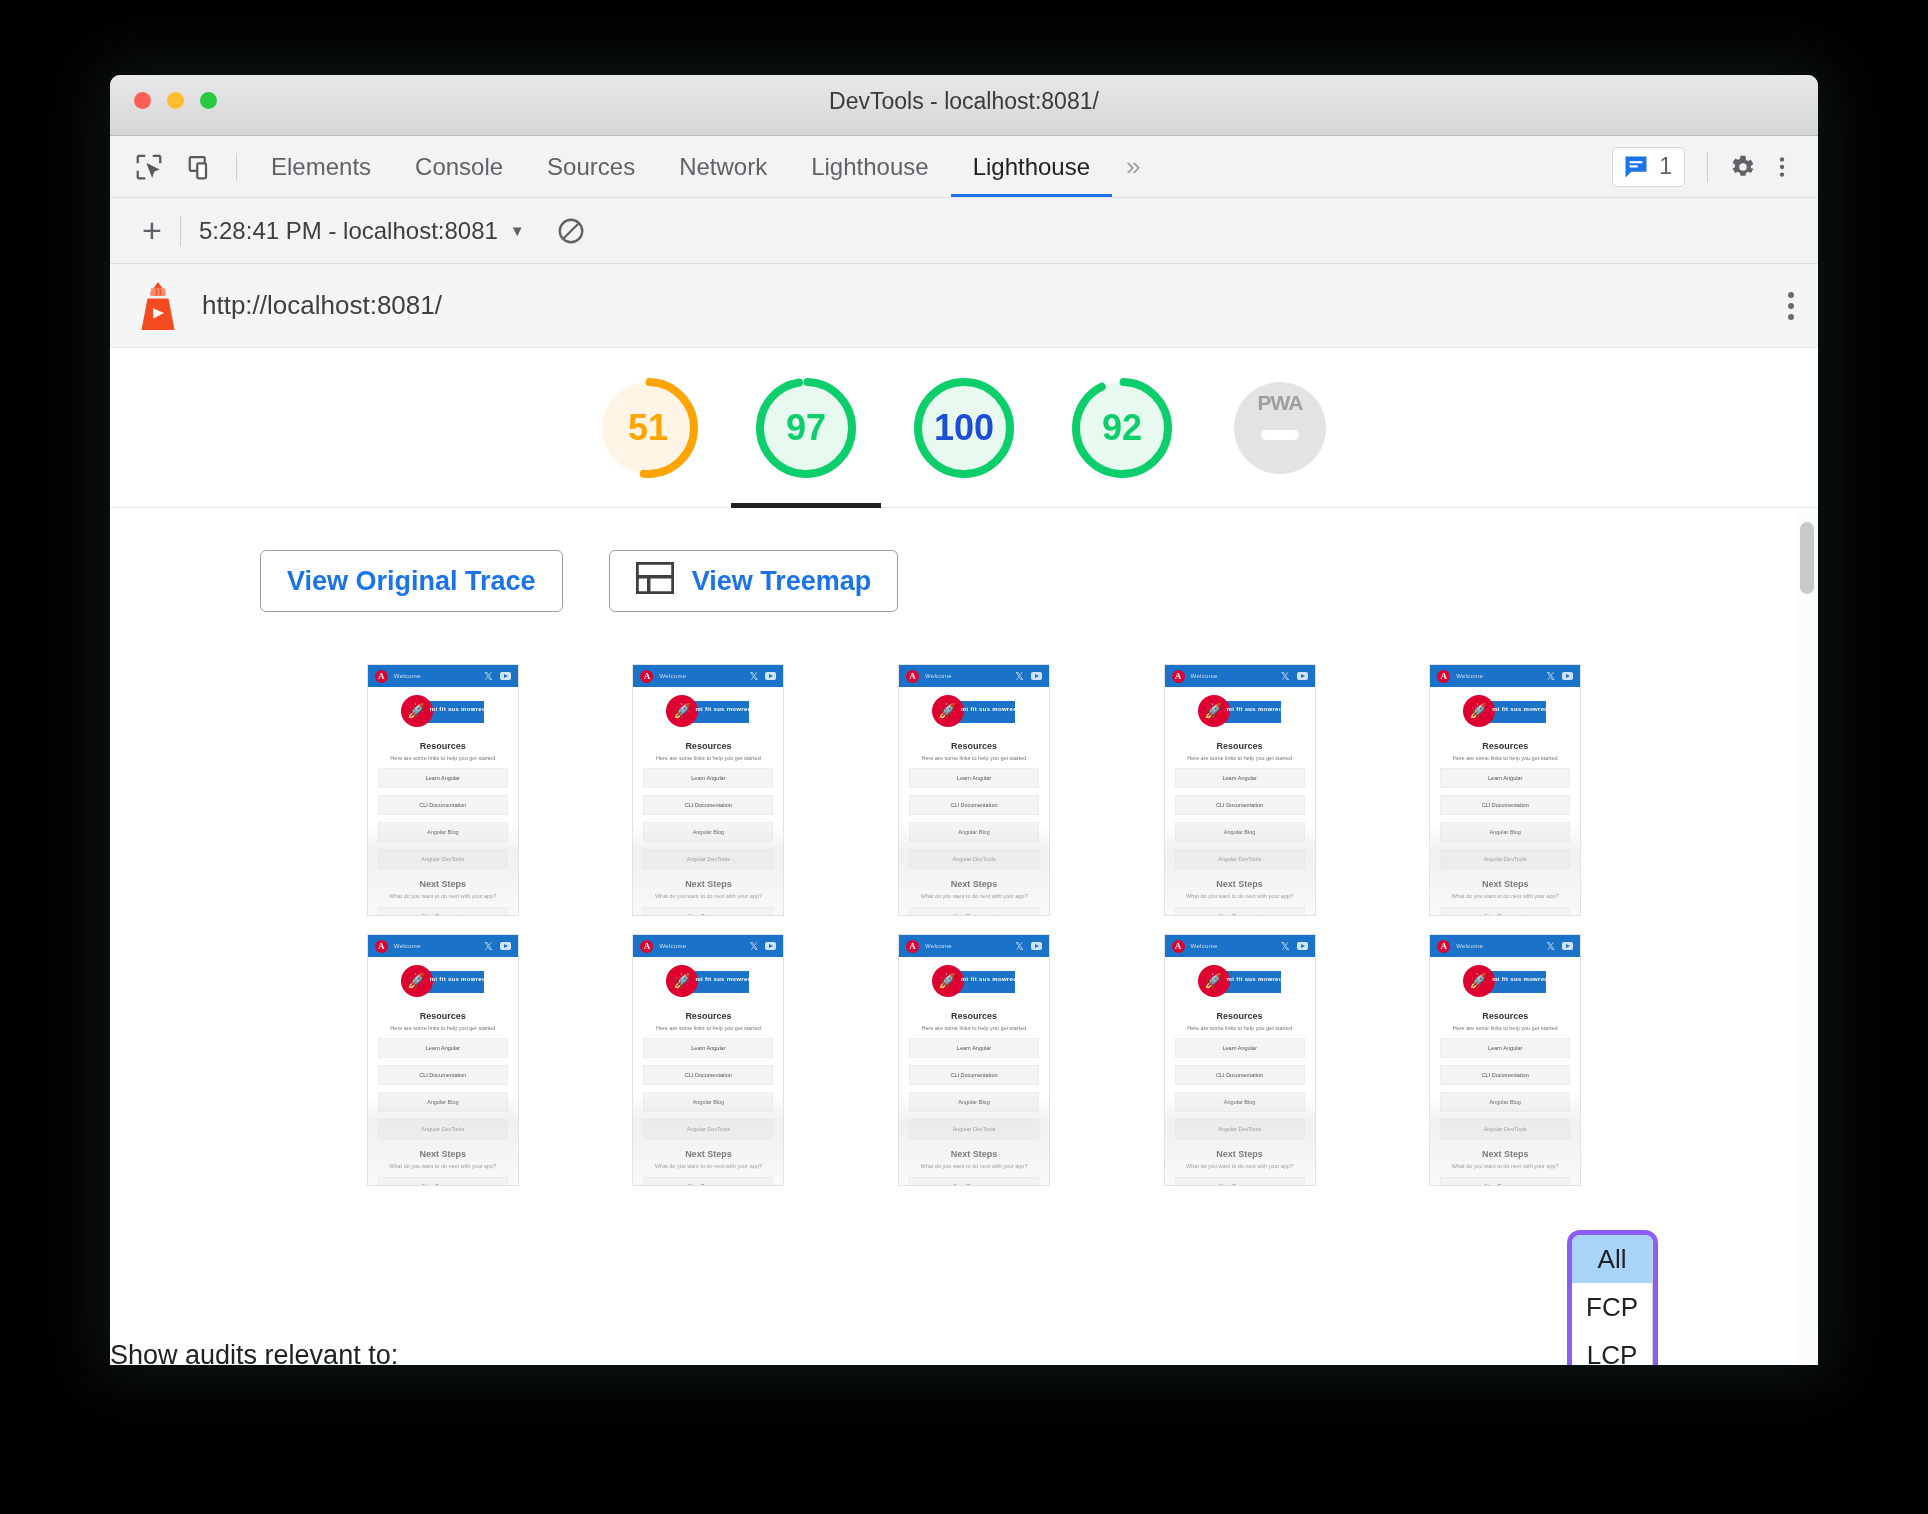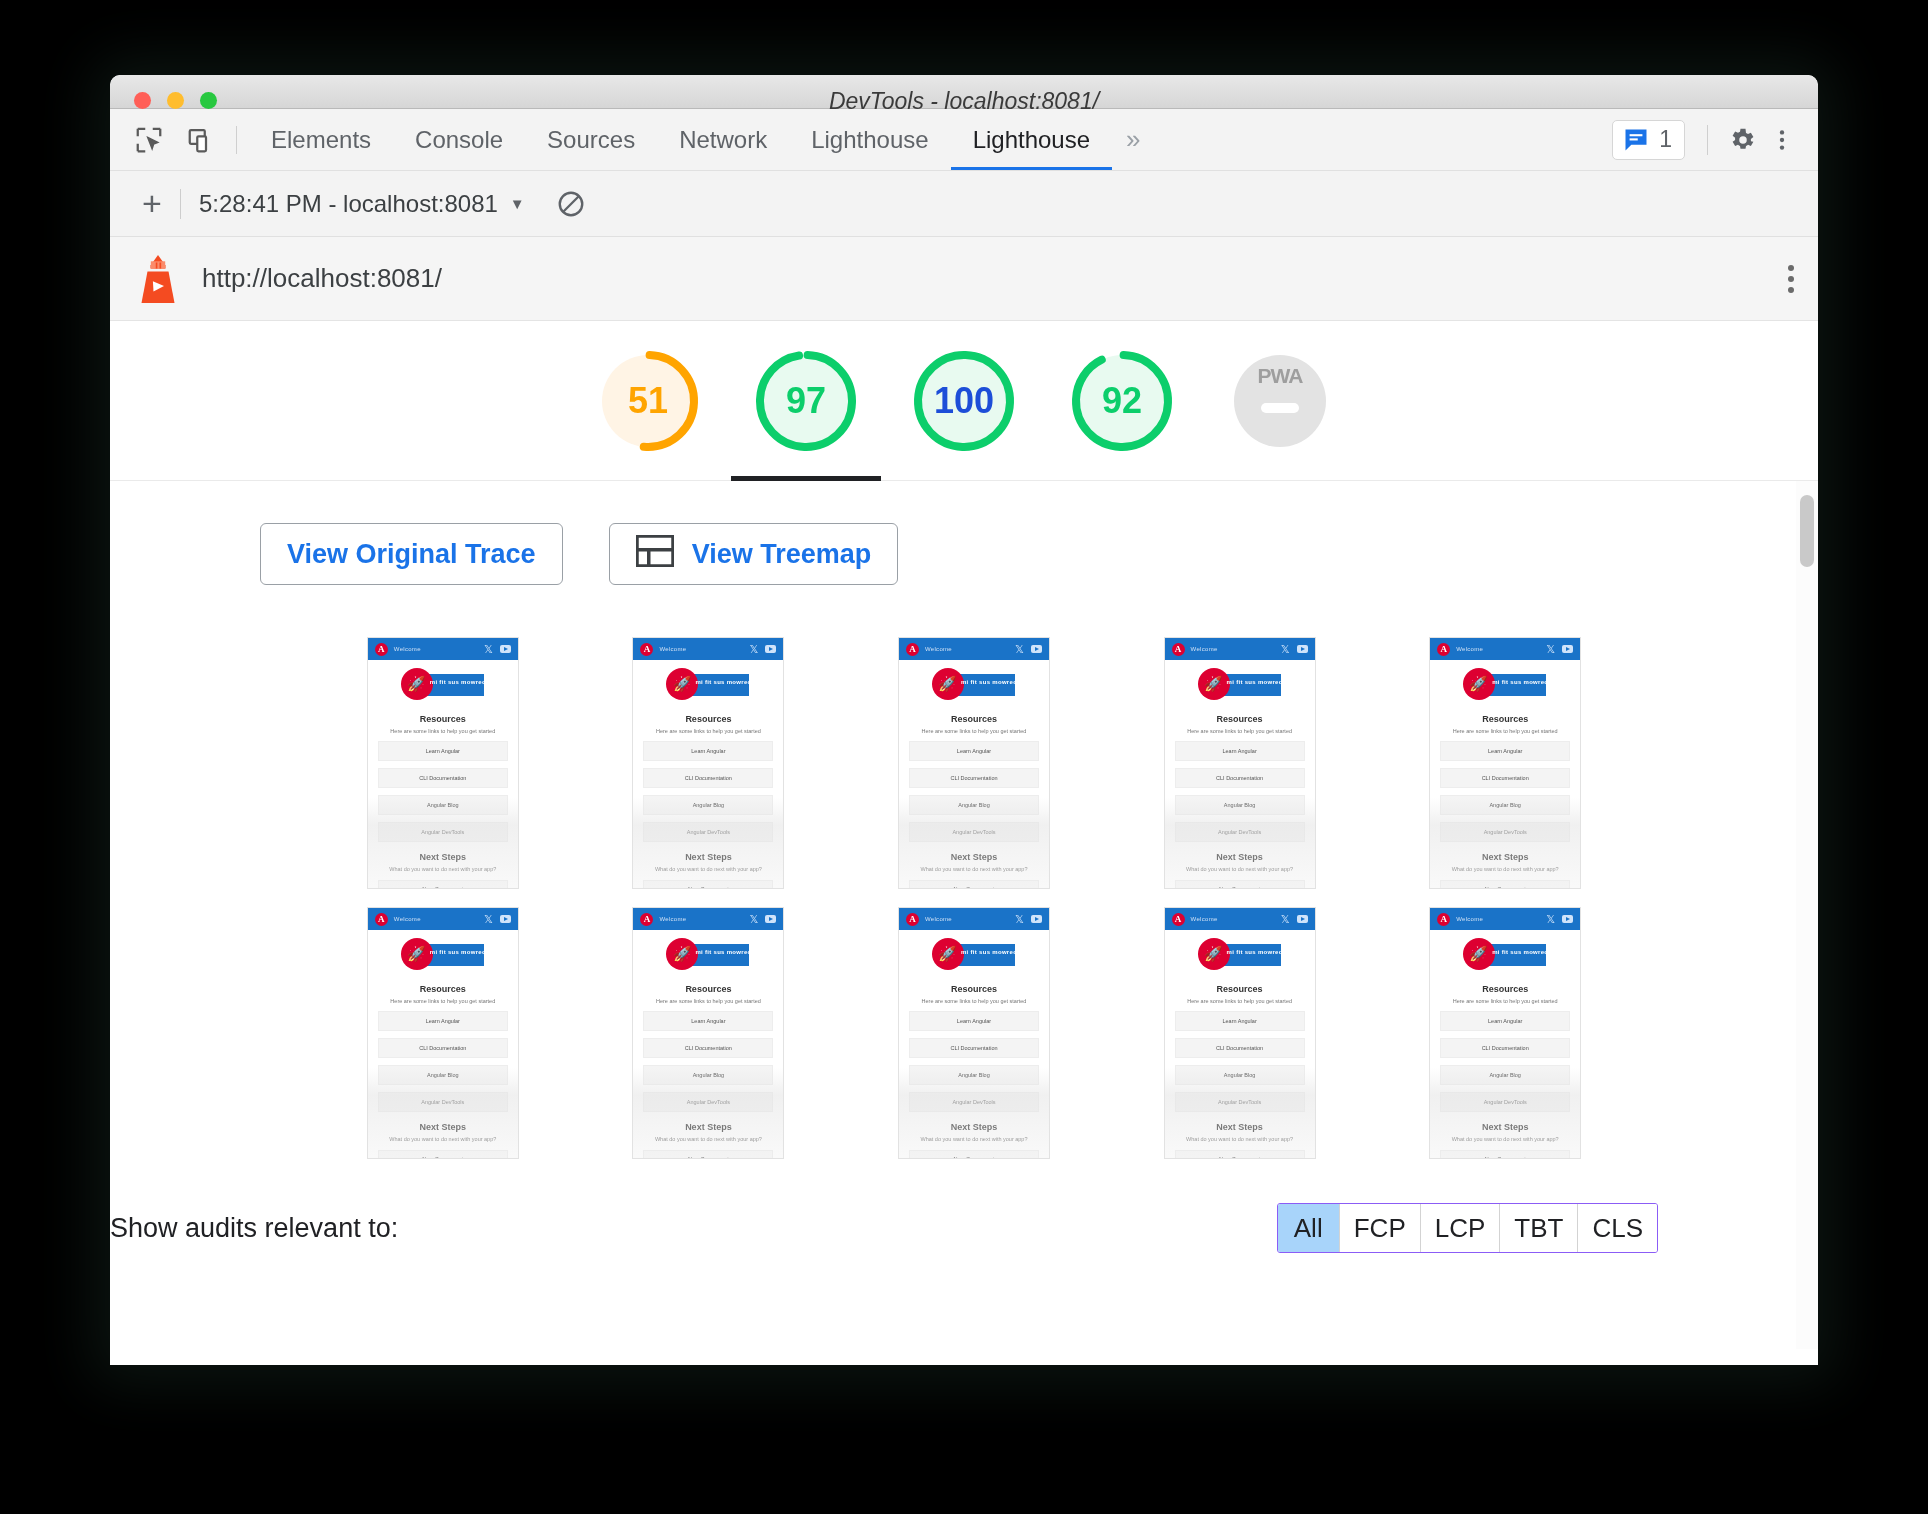--- a/index.html
+++ b/index.html
@@ -18,25 +18,24 @@
     background: #fff;
     border-radius: 10px 10px 0 0;
     overflow: hidden;
     box-shadow: 0 0 60px 18px rgba(40,70,55,0.30),
                 0 10px 40px 6px rgba(0,0,0,0.55);
   }
 
   
   #titlebar {
     position: relative;
-    height: 34px;
+    height: 61px;
     background: linear-gradient(to bottom, #e8e8e8 0%, #d6d6d6 100%);
     border-bottom: 1px solid #b9b9b9;
     border-radius: 10px 10px 0 0;
-    font-style: italic;
   }
   .traffic { position: absolute; top: 17px; width: 17px; height: 17px; border-radius: 50%; }
   .tl-red    { left: 24px;  background: #ff5f57; }
   .tl-yellow { left: 57px;  background: #ffbd2e; }
   .tl-green  { left: 90px;  background: #28c840; }
   #window-title {
     position: absolute; left: 0; right: 0; top: 13px;
     text-align: center;
     font-size: 23px; color: #3a3a3a;
     font-family: "Liberation Sans", sans-serif;
@@ -281,22 +280,23 @@
 
   
   #filter-row {
     display: flex; align-items: center; justify-content: space-between;
     gap: 18px;
     padding: 44px 160px 0 0;
   }
   #filter-label { font-size: 27px; color: #202124; }
   #filter-group {
     display: flex;
-    border: 1px solid #8b5cf6; border-radius: 3px;
+    border: 5px solid #8b5cf6; border-radius: 13px;
     overflow: hidden;
+    flex-direction: column;
   }
   .filter-btn {
     min-width: 62px; height: 48px;
     display: flex; align-items: center; justify-content: center;
     padding: 0 14px;
     font-size: 26px; color: #202124;
     background: #fff;
     border-right: 1px solid #d3d3d3;
   }
   .filter-btn:last-child { border-right: none; }

